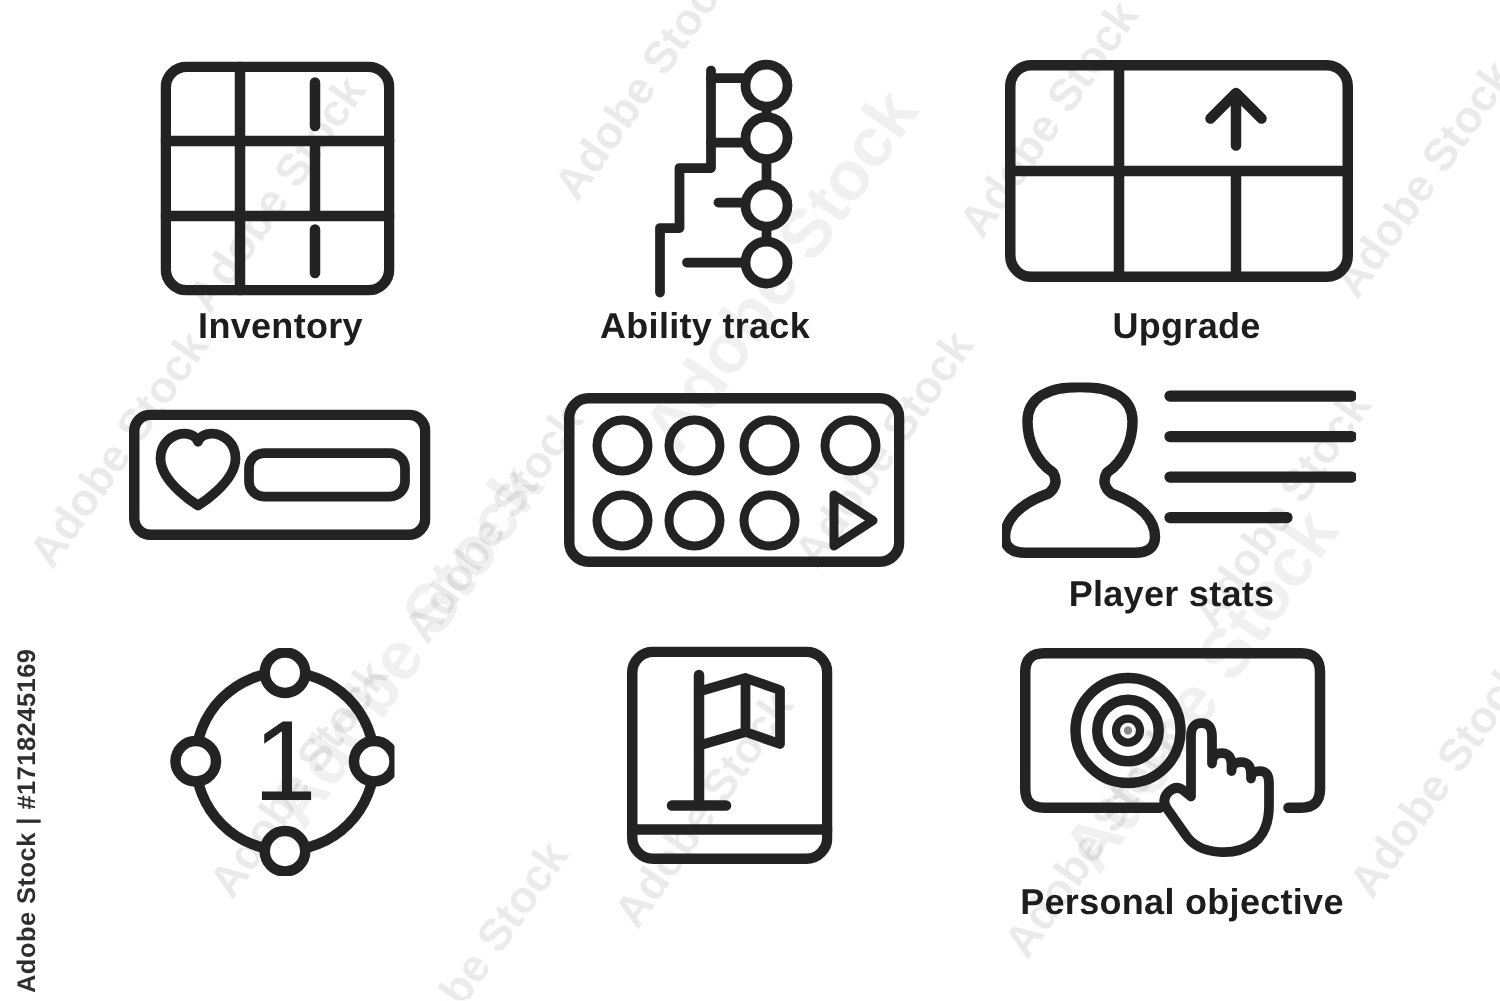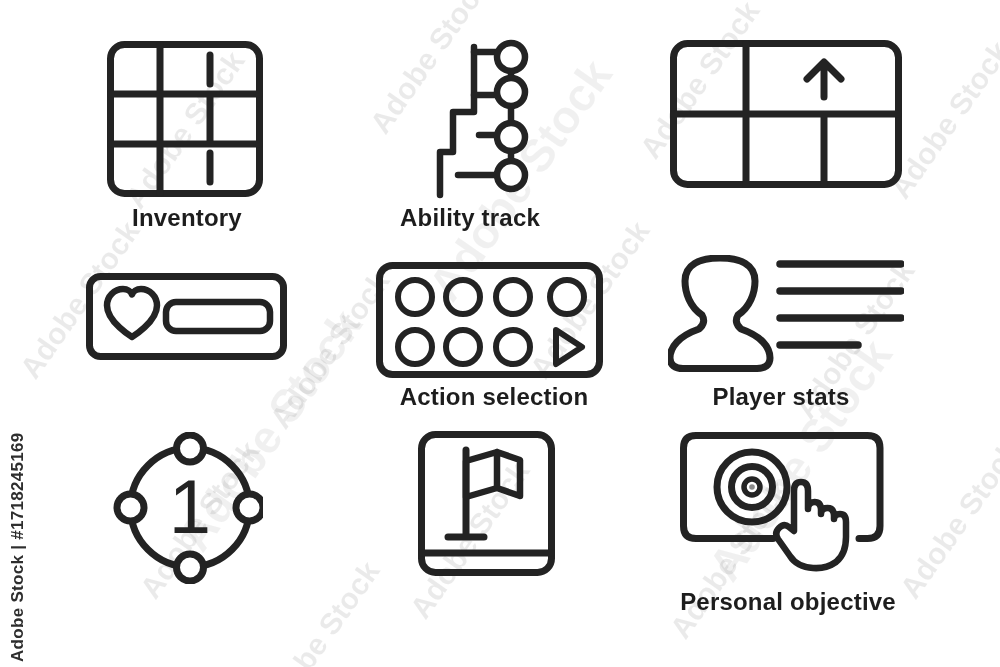--- a/index.html
+++ b/index.html
@@ -59,39 +59,39 @@
     <circle class="stw" style="stroke-width:6.5" cx="76" cy="105" r="14"></circle>
     <circle class="stw" style="stroke-width:6.5" cx="76" cy="143" r="14"></circle>
   </svg>
   <div class="label" style="left:310px;top:204px">Ability track</div>
 
   <svg class="icon" style="left:670px;top:40px" width="232" height="148" viewBox="0 0 232 148">
     <rect class="st" x="3.5" y="3.5" width="225" height="141" rx="14"></rect>
     <path class="st" d="M76 3.5 V144.5 M3.5 74 H228.5 M154 74 V144.5"></path>
     <path class="st" d="M154 57 V23 M137 39 L154 22 L171 39"></path>
   </svg>
+  <div class="label" style="left:631px;top:204px">Upgrade</div>
 
   <svg class="icon" style="left:86px;top:273px" width="201" height="87" viewBox="0 0 201 87">
     <rect class="st" x="3.5" y="3.5" width="194" height="80" rx="11"></rect>
     <path class="st" style="stroke-width:6.5" d="M46 64 C46 64 21 49 21 32.5 C21 23 28.5 16 37 16 C41.5 16 45 18.5 46 21.5 C47 18.5 50.5 16 55 16 C63.5 16 71 23 71 32.5 C71 49 46 64 46 64 Z"></path>
     <rect class="st" style="stroke-width:6.5" x="80" y="29" width="104" height="29" rx="10"></rect>
   </svg>
 
   <svg class="icon" style="left:376px;top:262px" width="227" height="116" viewBox="0 0 227 116">
     <rect class="st" x="3.5" y="3.5" width="220" height="109" rx="13"></rect>
     <circle class="st" style="stroke-width:6" cx="39" cy="35" r="17"></circle>
     <circle class="st" style="stroke-width:6" cx="87" cy="35" r="17"></circle>
     <circle class="st" style="stroke-width:6" cx="137" cy="35" r="17"></circle>
     <circle class="st" style="stroke-width:6" cx="191" cy="35" r="17"></circle>
     <circle class="st" style="stroke-width:6" cx="39" cy="85" r="17"></circle>
     <circle class="st" style="stroke-width:6" cx="87" cy="85" r="17"></circle>
     <circle class="st" style="stroke-width:6" cx="137" cy="85" r="17"></circle>
     <path class="st" style="stroke-width:6" d="M180 68 L206 85 L180 102 Z"></path>
   </svg>
-  <div class="label" style="left:334px;top:383px">Action selection</div>
 
   <svg class="icon" style="left:668px;top:255px" width="236" height="117" viewBox="0 0 236 117">
     <path class="st" d="M34 60 C22 52 17 38 17 26 C17 10 31 3 52 3 C73 3 87 10 87 26 C87 38 82 52 70 60 C67 65 68 70 73 74 C93 81 102 92 102 103 C102 110 97 113.5 89 113.5 L15 113.5 C7 113.5 2 110 2 103 C2 92 11 81 31 74 C36 70 37 65 34 60 Z"></path>
     <path class="st" style="stroke-width:7.5" d="M112 9 H233 M112 36 H233 M112 63 H233 M112 90 H190"></path>
   </svg>
   <div class="label" style="left:621px;top:383px">Player stats</div>
 
   <svg class="icon" style="left:113px;top:432px" width="150" height="152" viewBox="0 0 150 152">
     <circle class="st" cx="77" cy="75.5" r="59.5"></circle>
     <text class="num" x="77" y="101" text-anchor="middle">1</text>

